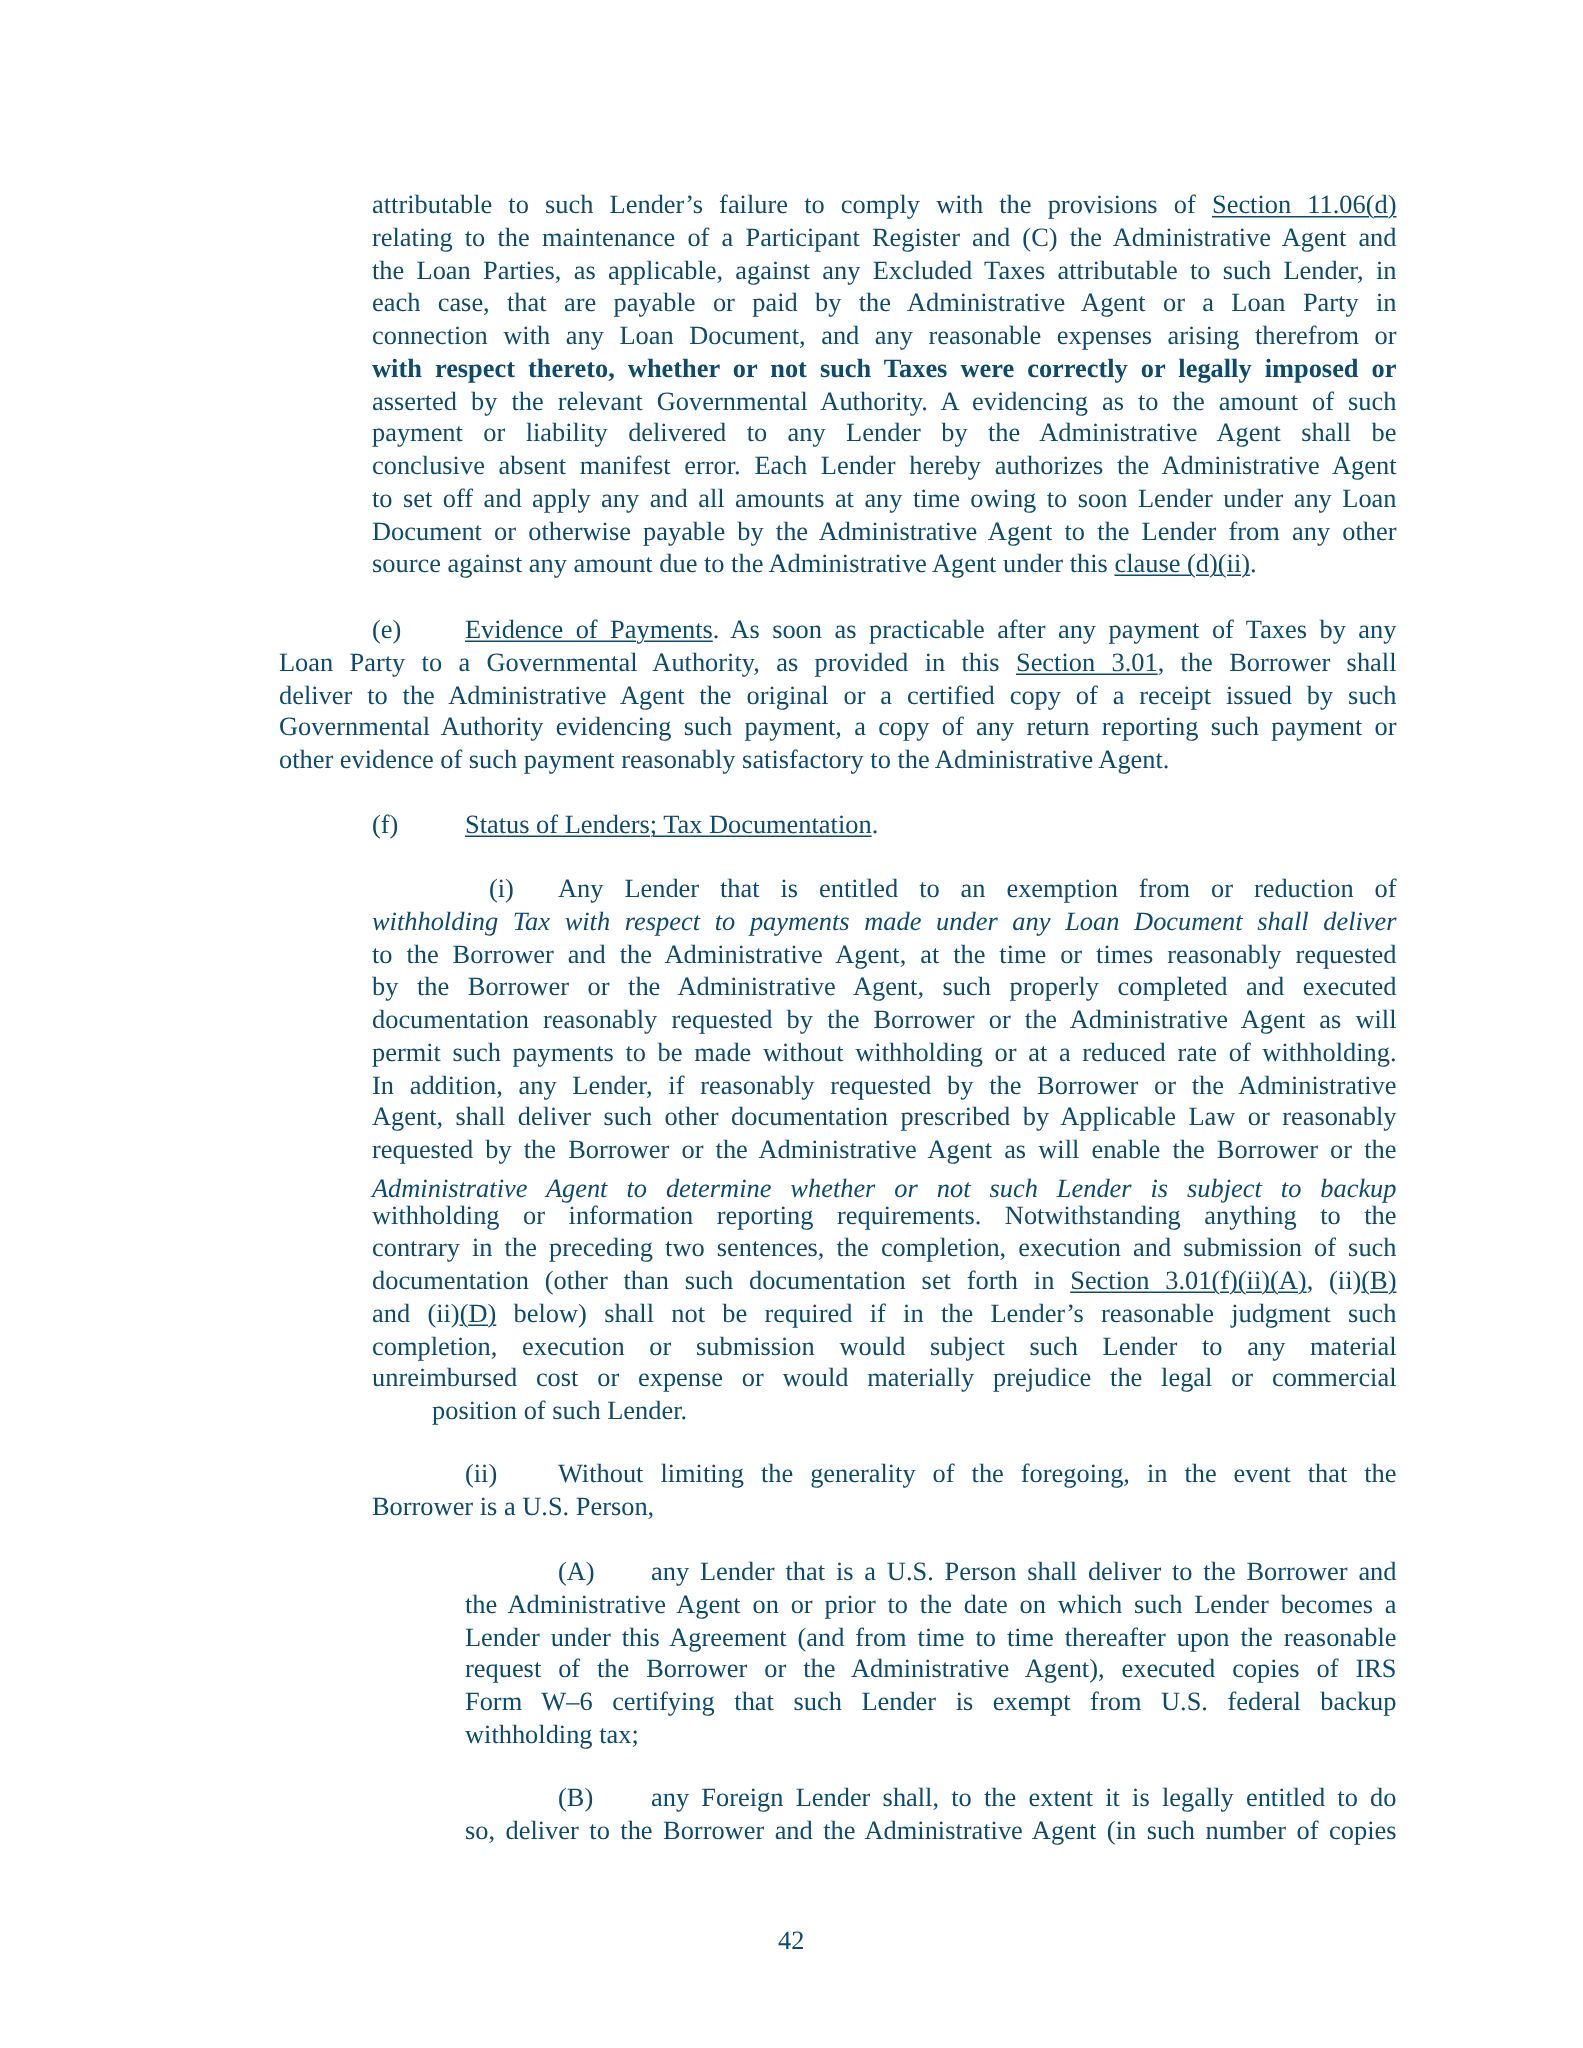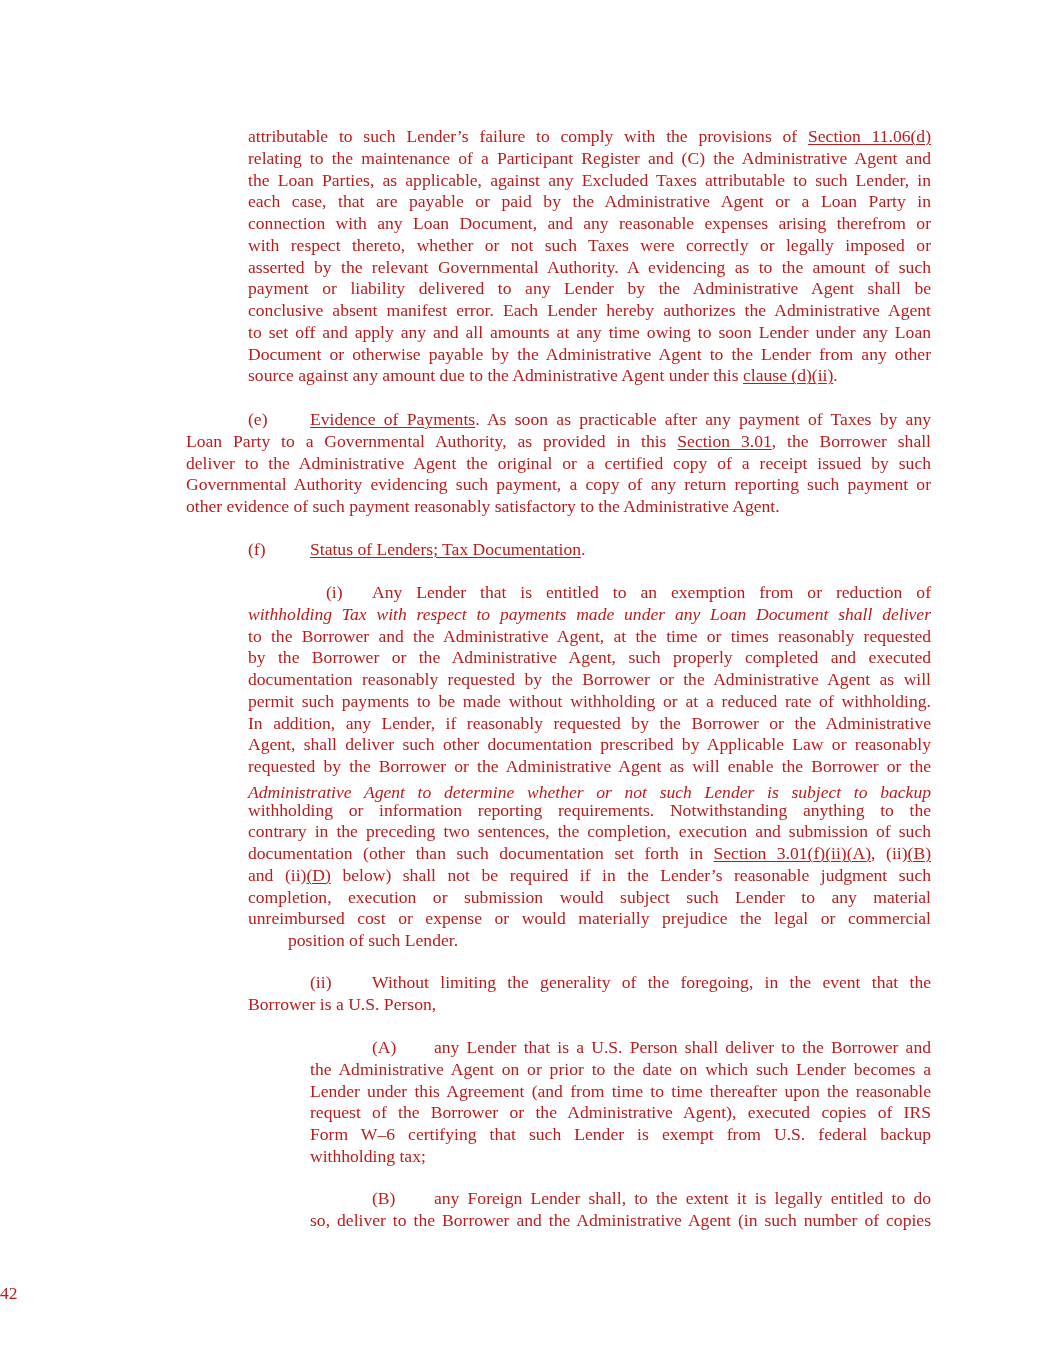--- a/index.html
+++ b/index.html
@@ -1,47 +1,47 @@
 <!DOCTYPE html>
 <html><head>
 <meta charset="utf-8">
 <style>
   html, body { margin: 0; padding: 0; background: #ffffff; }
   body { width: 1055px; height: 1365px; position: relative; overflow: hidden; }
   .page {
     position: absolute; left: 0; top: 0; width: 1055px; height: 1365px;
-    background: #ffffff; color: #b91c1c;
+    background: #ffffff; color: #0c4a6e;
     font-family: "Liberation Serif", "DejaVu Serif", serif;
     font-size: 17.6px;
   }
   .para { position: absolute; }
   .line {
     position: absolute; left: 0; height: 22px; line-height: 22px;
     white-space: nowrap; text-align: justify; text-align-last: justify;
   }
   .line.last { text-align: left; text-align-last: left; }
   .u { text-decoration: underline; text-underline-offset: 2px; text-decoration-thickness: 1px; }
   .label { position: absolute; height: 22px; line-height: 22px; white-space: nowrap; }
   .page-number {
-    position: absolute; top: 1282px; left: 0; width: 1055px; text-align: left;
+    position: absolute; top: 1282px; left: 0; width: 1055px; text-align: center;
     height: 22px; line-height: 22px;
   }
 </style>
 </head>
 <body>
 
 <div class="page">
 
   <div class="para" id="p-d" style="left: 0px; top: 0px;">
       <div class="line" style="left: 248px; top: 125px; width: 683px;"><span>attributable to such Lender’s failure to comply with the provisions of </span><span class="u">Section 11.06(d)</span></div>
       <div class="line" style="left: 248px; top: 146.75px; width: 683px;"><span>relating to the maintenance of a Participant Register and (C) the Administrative Agent and</span></div>
       <div class="line" style="left: 248px; top: 168.5px; width: 683px;"><span>the Loan Parties, as applicable, against any Excluded Taxes attributable to such Lender, in</span></div>
       <div class="line" style="left: 248px; top: 190.25px; width: 683px;"><span>each case, that are payable or paid by the Administrative Agent or a Loan Party in</span></div>
       <div class="line" style="left: 248px; top: 212px; width: 683px;"><span>connection with any Loan Document, and any reasonable expenses arising therefrom or</span></div>
-      <div class="line" style="left: 248px; top: 233.75px; width: 683px;"><span>with respect thereto, whether or not such Taxes were correctly or legally imposed or</span></div>
+      <div class="line" style="left: 248px; top: 233.75px; width: 683px; font-weight: bold;"><span>with respect thereto, whether or not such Taxes were correctly or legally imposed or</span></div>
       <div class="line" style="left: 248px; top: 255.5px; width: 683px;"><span>asserted by the relevant Governmental Authority.  A evidencing as to the amount of such</span></div>
       <div class="line" style="left: 248px; top: 277.25px; width: 683px;"><span>payment or liability delivered to any Lender by the Administrative Agent shall be</span></div>
       <div class="line" style="left: 248px; top: 299px; width: 683px; font-family: Liberation Serif, serif;"><span>conclusive absent manifest error.  Each Lender hereby authorizes the Administrative Agent</span></div>
       <div class="line" style="left: 248px; top: 320.75px; width: 683px;"><span>to set off and apply any and all amounts at any time owing to soon Lender under any Loan</span></div>
       <div class="line" style="left: 248px; top: 342.5px; width: 683px;"><span>Document or otherwise payable by the Administrative Agent to the Lender from any other</span></div>
       <div class="line last" style="left: 248px; top: 364.25px; width: 683px;"><span>source against any amount due to the Administrative Agent under this </span><span class="u">clause (d)(ii)</span><span>.</span></div>
     </div>
 
   <span class="label" style="left:248px; top:408px;">(e)</span>
   <div class="para" id="p-e" style="left: 0px; top: 0px;">

